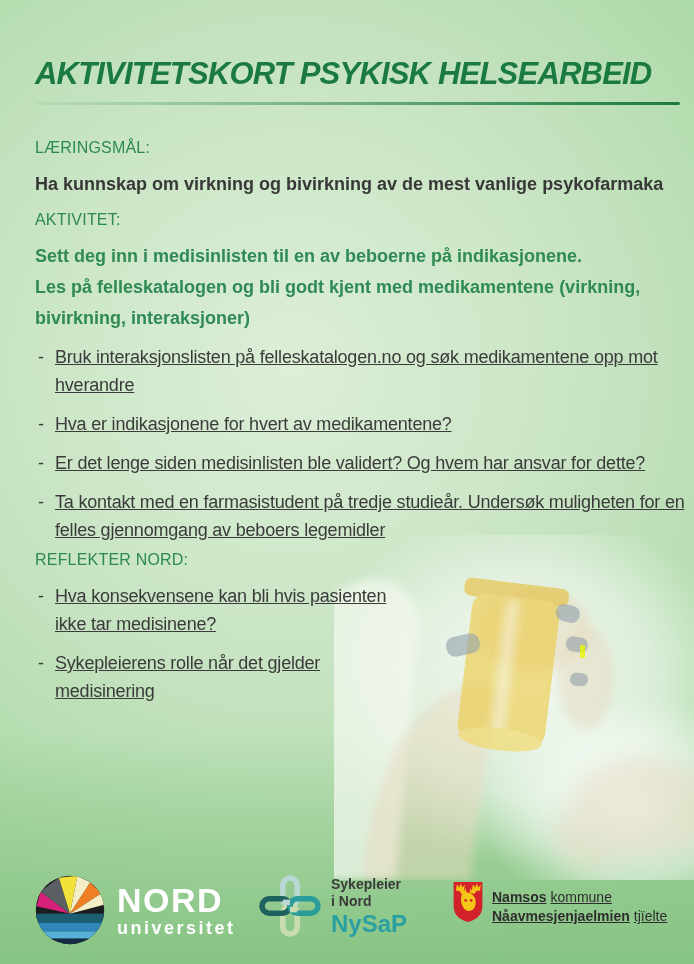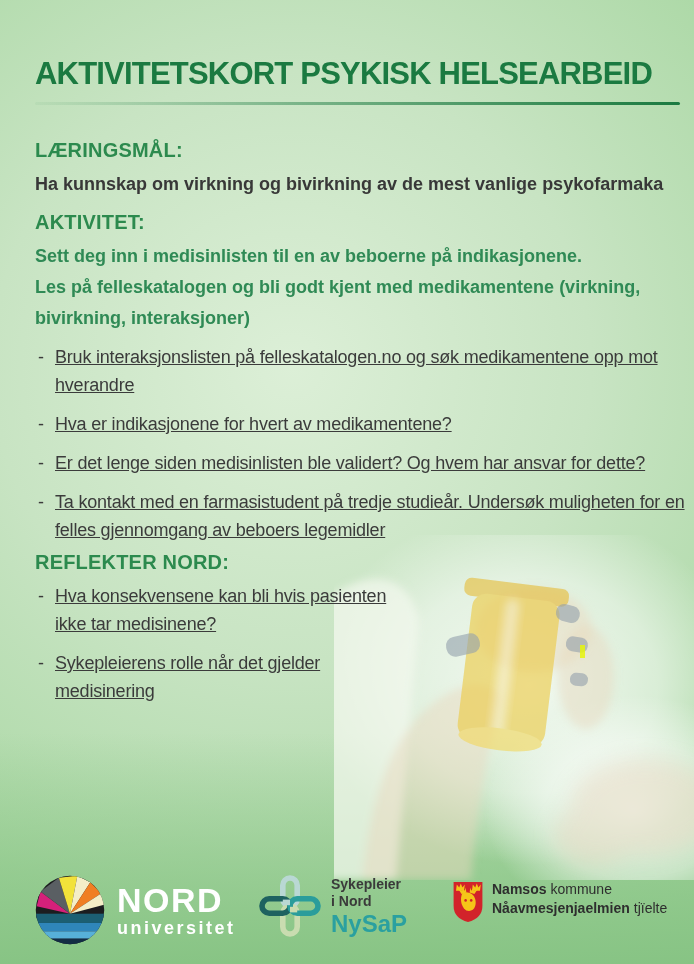--- a/index.html
+++ b/index.html
@@ -11,31 +11,31 @@
     font-family:"Liberation Sans", sans-serif;
     background:
       linear-gradient(180deg, rgba(139,198,136,0) 76%, rgba(134,195,131,0.95) 100%),
       radial-gradient(ellipse 120% 85% at 42% 38%, #dcefd7 0%, #c8e4c3 36%, #a8d7a2 72%, #97ce93 100%);
   }
   .layer{position:absolute;z-index:2;}
   
   .title{
     left:35px;top:56px;width:640px;
     font-size:31px;font-weight:bold;letter-spacing:-0.8px;
-    color:#1b7a41;white-space:nowrap;
+    color:#1b7a41;white-space:nowrap;font-style:italic;
   }
   .title-rule{
     position:absolute;z-index:2;
     left:35px;top:102px;width:645px;height:3px;
     background:linear-gradient(90deg, rgba(27,122,65,0.05) 0%, rgba(27,122,65,0.45) 40%, #1b7a41 100%);
     border-radius:2px;
   }
   
   .sec-heading{
-    font-size:20px;font-weight:bold;color:#2c8a4e;letter-spacing:0.2px;
+    font-size:16px;font-weight:normal;color:#2c8a4e;letter-spacing:0.2px;
   }
   .pos-laer-h{left:35px;top:139px;width:620px;}
   .pos-laer-b{left:35px;top:171px;width:650px;font-size:18px;font-weight:bold;color:#383838;line-height:27px;}
   .pos-akt-h{left:35px;top:211px;width:620px;}
   .pos-akt-i{left:35px;top:241px;width:622px;}
   .green-par{font-size:18px;font-weight:600;color:#2f8a55;line-height:31px;margin:0;}
   
   .bullets{list-style:none;margin:0;padding:0;}
   .bullets li{
     position:relative;padding-left:17px;margin-bottom:11px;
@@ -53,21 +53,21 @@
   .footer{position:absolute;z-index:3;left:0;top:862px;width:680px;height:102px;}
   .nord{position:absolute;left:33px;top:11px;display:flex;align-items:center;}
   .nord-text{margin-left:10px;color:#ffffff;}
   .nord-name{font-size:34px;font-weight:bold;letter-spacing:1.5px;line-height:34px;}
   .nord-sub{font-size:18px;letter-spacing:2.5px;line-height:20px;margin-top:1px;text-align:left;font-weight:bold;}
   .nysap{position:absolute;left:258px;top:12px;display:flex;align-items:center;}
   .nysap-text{margin-left:9px;}
   .nysap-org{font-size:14px;font-weight:bold;color:#3a3a3a;line-height:17px;}
   .nysap-brand{font-size:24px;font-weight:bold;color:#2aa0a0;line-height:26px;margin-top:1px;}
   .namsos{position:absolute;left:452px;top:18px;display:flex;align-items:flex-start;}
-  .namsos-text{margin-left:8px;margin-top:0;color:#2e2e2e;}
+  .namsos-text{margin-left:8px;margin-top:8px;color:#2e2e2e;text-decoration:underline;}
   .namsos-line{font-size:14px;line-height:19px;}
   .namsos-line .b{font-weight:bold;margin-right:4px;}
 </style>
 </head>
 <body>
 
 <div class="page">
 
   <svg class="photo" width="360" height="345" viewBox="0 0 360 345" aria-hidden="true">
     <defs>

